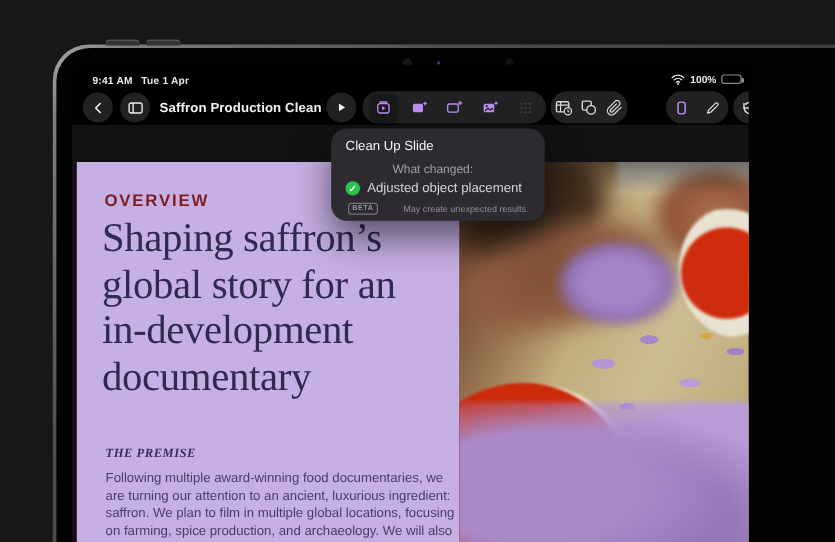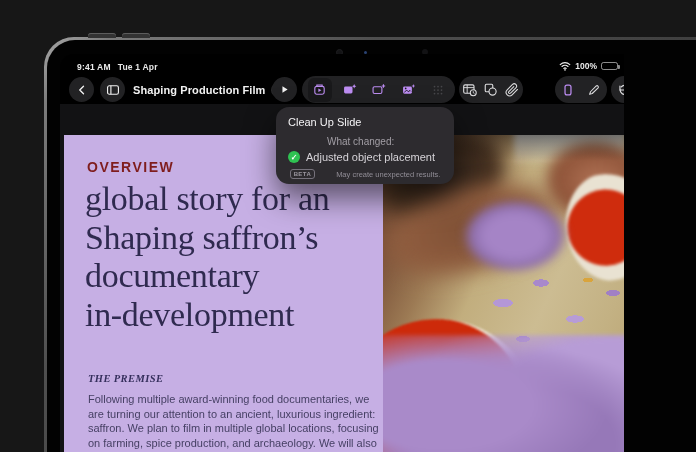--- a/index.html
+++ b/index.html
@@ -156,21 +156,21 @@
             <path d="M10 3 L5 8 L10 13" fill="none" stroke="#f0f0f0" stroke-width="1.8" stroke-linecap="round" stroke-linejoin="round"></path>
           </svg>
       </div>
       <div class="circ" style="left:40px">
         <svg width="14" height="14" viewBox="0 0 16 16">
             <rect x="1.8" y="3.2" width="12.4" height="9.6" rx="2" fill="none" stroke="#f0f0f0" stroke-width="1.3"></rect>
             <line x1="5.6" y1="3.2" x2="5.6" y2="12.8" stroke="#f0f0f0" stroke-width="1.3"></line>
           </svg>
       </div>
       <div class="doc-title">
-        <span>Shaping Production Film</span>
+        <span>Saffron Production Clean</span>
         <span class="chev-circ">
           <svg width="9" height="9" viewBox="0 0 16 16">
               <path d="M4.5 6 L8 9.5 L11.5 6" fill="none" stroke="#c9c9c9" stroke-width="2" stroke-linecap="round" stroke-linejoin="round"></path>
             </svg>
         </span>
       </div>
 
       <div class="circ" style="left:212px">
         <svg width="11" height="11" viewBox="0 0 16 16">
             <path d="M5 3.2 L12.5 8 L5 12.8 Z" fill="#f0f0f0"></path>
@@ -284,24 +284,24 @@
         </span>
         <span class="tico" style="color:#dcdcde;font-size:11px;font-weight:bold;">…</span>
       </div>
     </div>
 
     <div class="canvas">
 
       <div class="lavender">
         <div class="eyebrow">OVERVIEW</div>
         <div class="big-title">
+          <div>Shaping saffron’s</div>
           <div>global story for an</div>
-          <div>Shaping saffron’s</div>
+          <div>in-development</div>
           <div>documentary</div>
-          <div>in-development</div>
         </div>
         <div class="premise">THE PREMISE</div>
         <div class="body-copy">Following multiple award-winning food documentaries, we are turning our attention to an ancient, luxurious ingredient: saffron. We plan to film in multiple global locations, focusing on farming, spice production, and archaeology. We will also speak to leading experts about saffron’s history and contemporary allure.</div>
       </div>
 
       <div class="photo">
         <div class="p-sky"></div>
         <div class="p-sleeve"></div>
         <div class="p-arm"></div>
         <div class="p-hand"></div>

